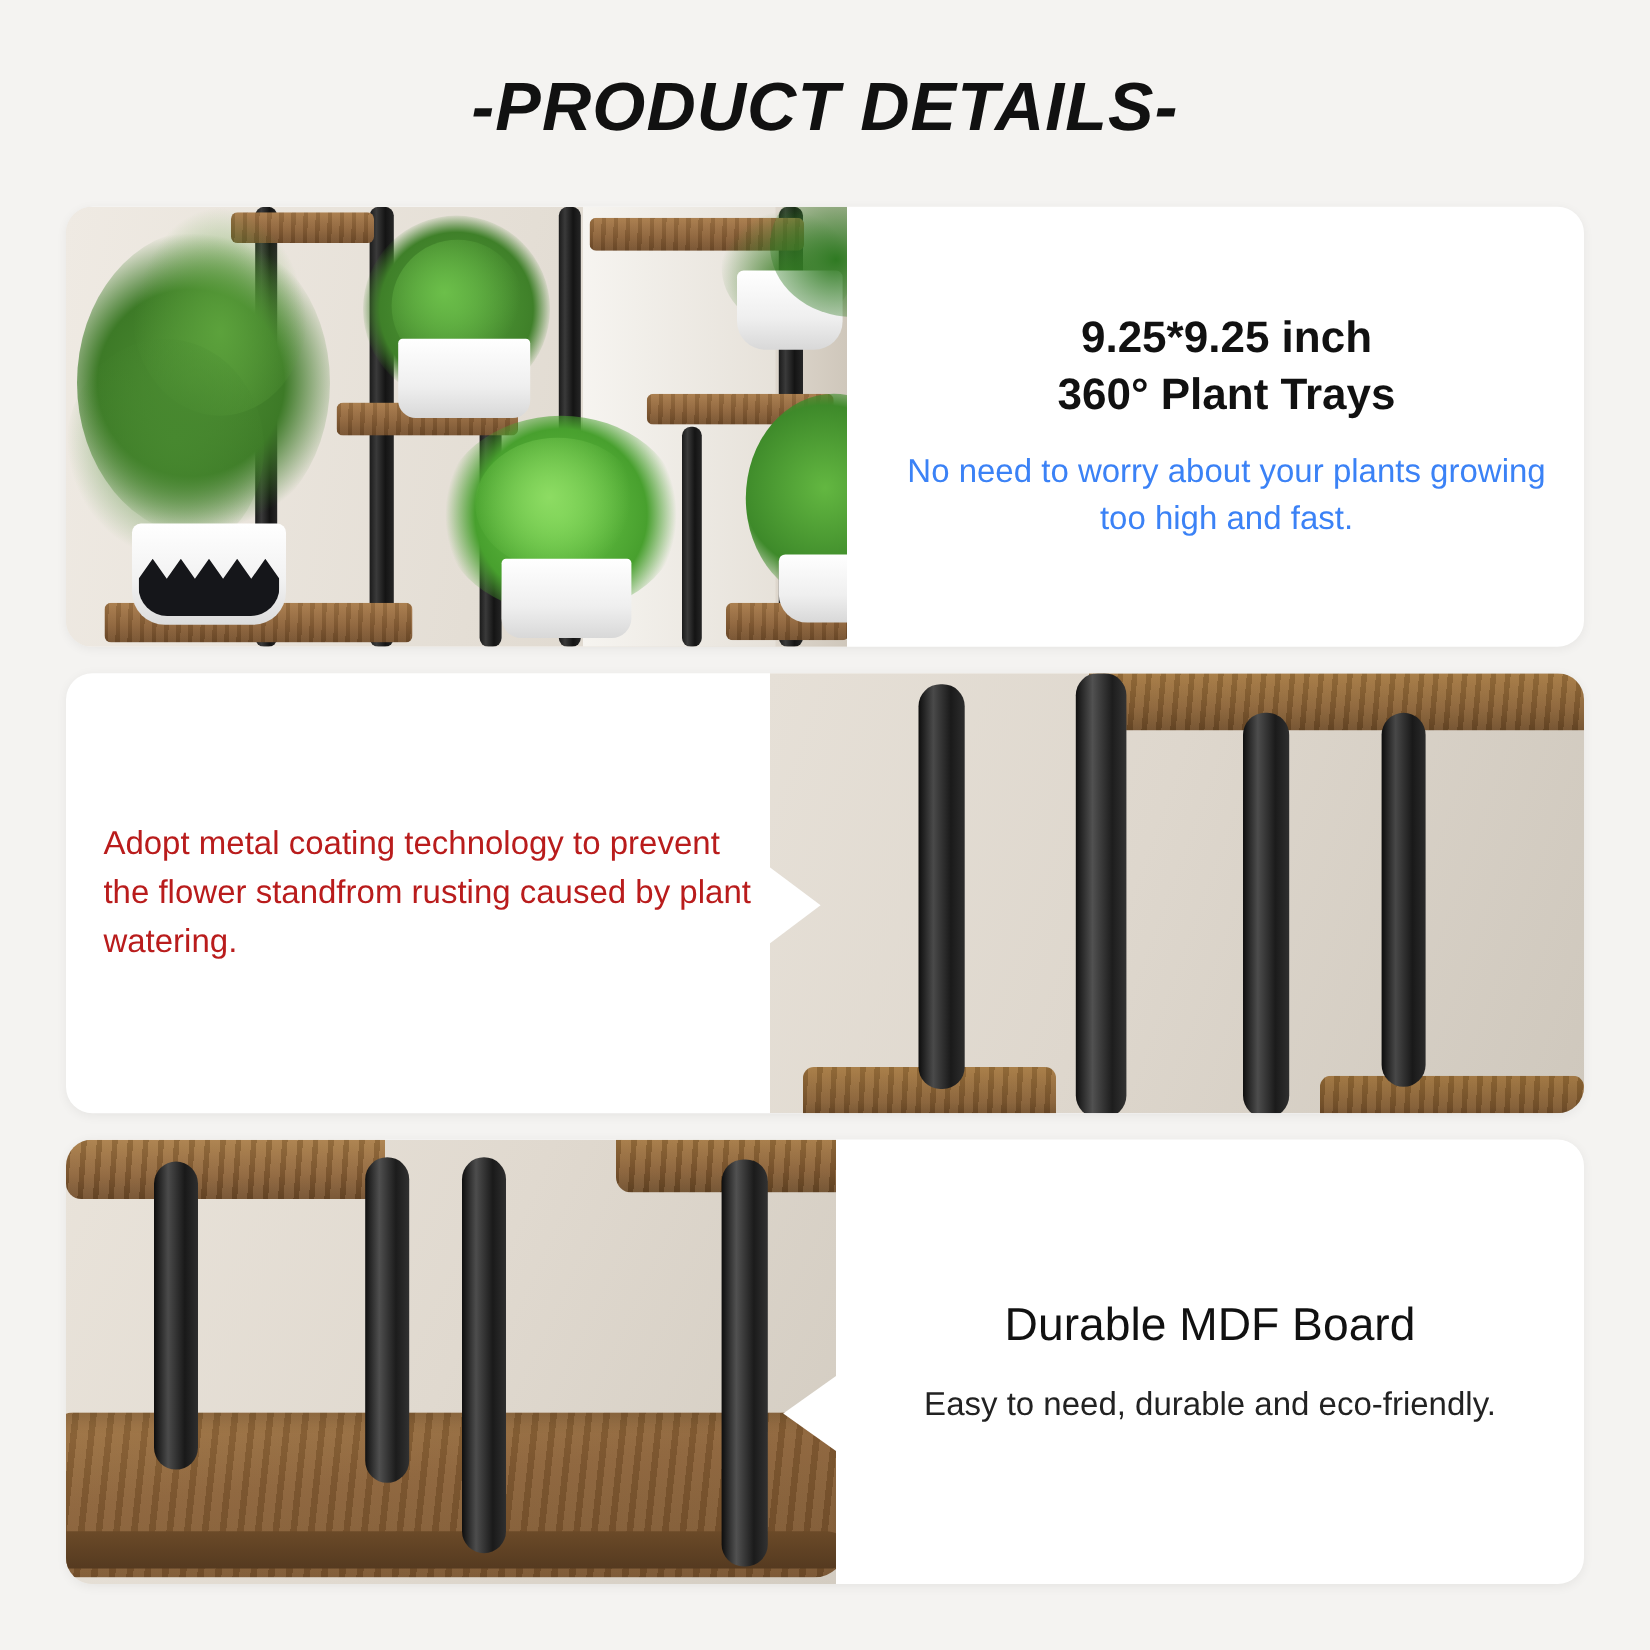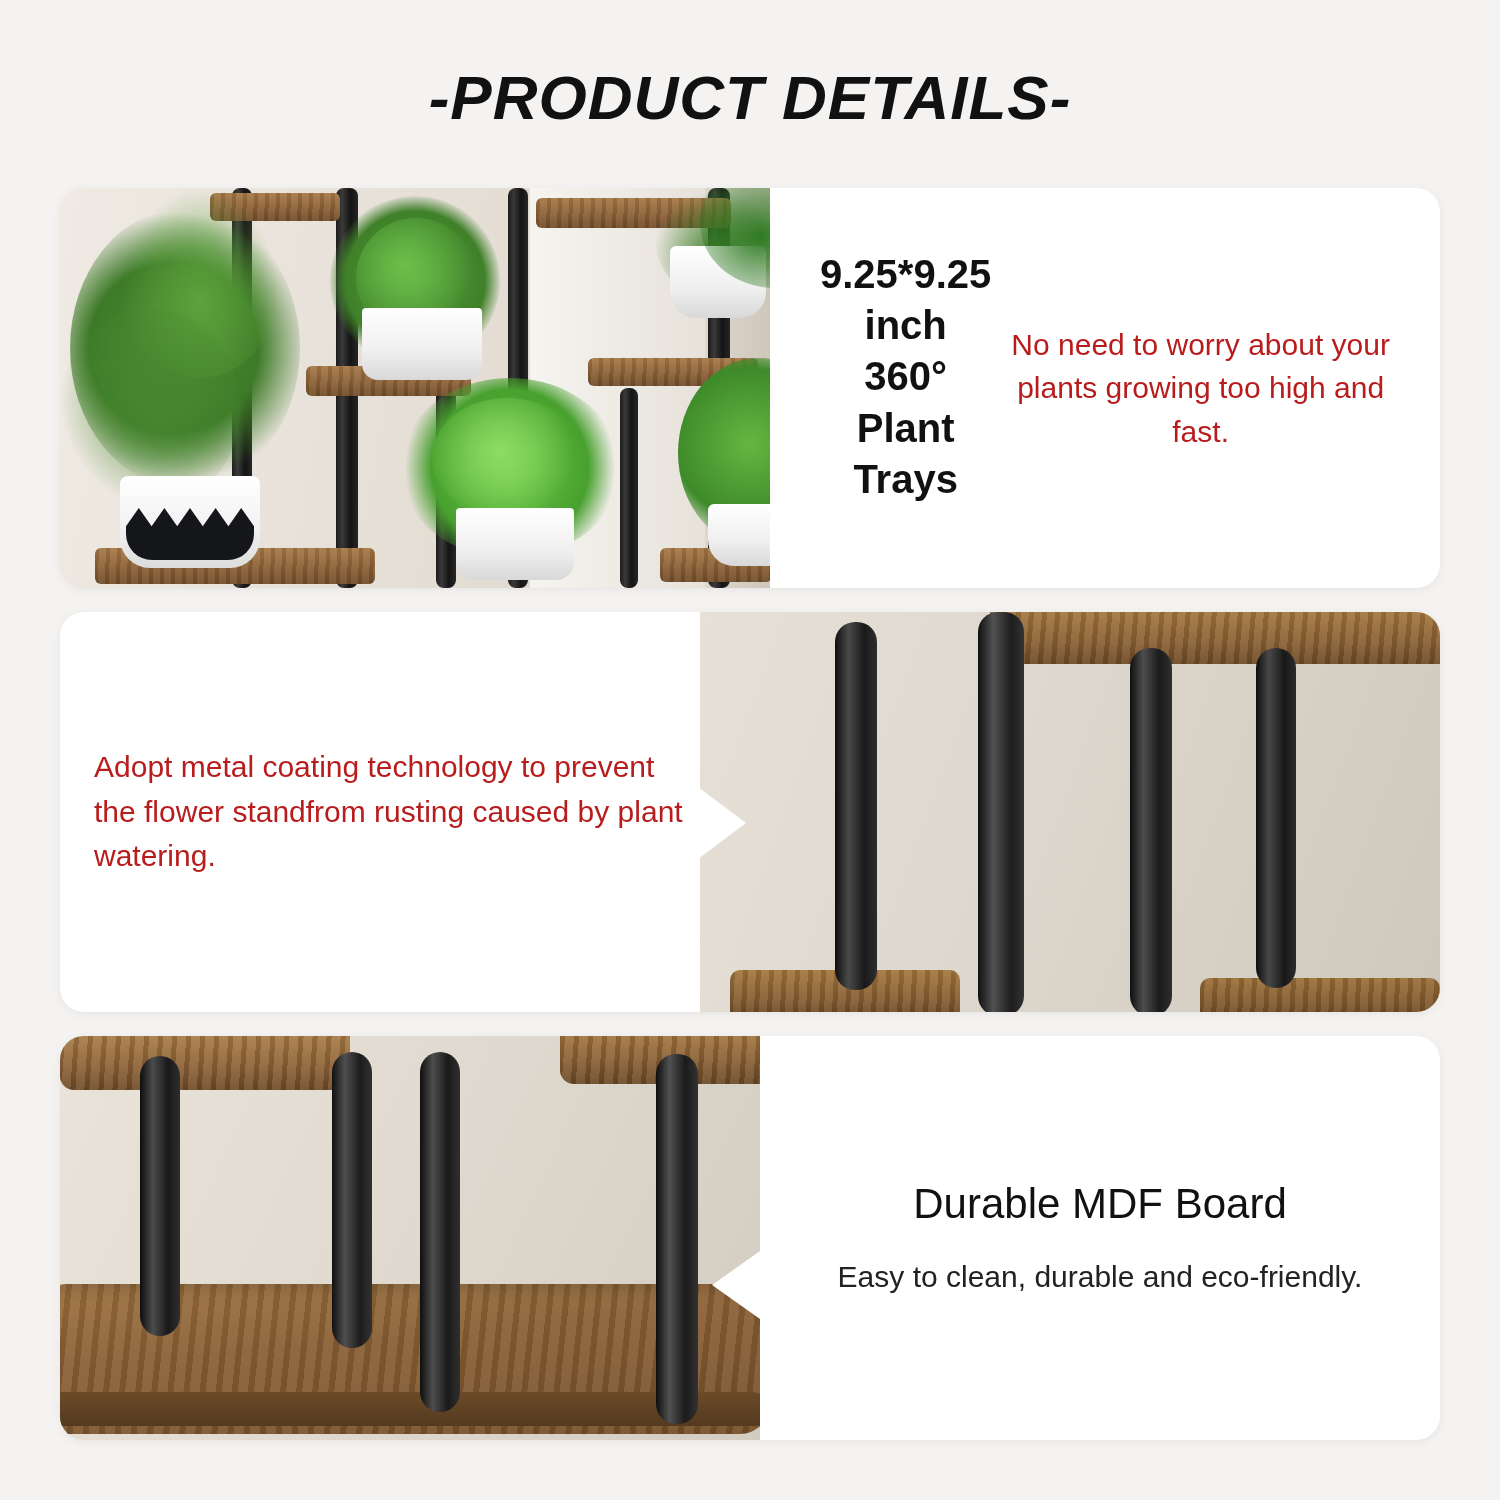--- a/index.html
+++ b/index.html
@@ -59,37 +59,37 @@
     height: 400px;
     overflow: hidden;
   }
   .row1 .txtwrap {
     position: absolute;
     left: 730px;
     top: 0;
     width: 650px;
     height: 400px;
     display: flex;
-    flex-direction: row;
+    flex-direction: column;
     align-items: center;
     justify-content: center;
     padding: 0 30px;
     box-sizing: border-box;
   }
   .head-1 {
     font-size: 40px;
     font-weight: bold;
     color: #111;
     text-align: center;
     line-height: 1.28;
     margin-bottom: 22px;
   }
   .body-1 {
     font-size: 30px;
-    color: #b91c1c;
+    color: #3b82f6;
     text-align: center;
     line-height: 1.45;
   }
 
   
   .row2 {
     left: 60px;
     top: 612px;
     width: 1380px;
     height: 400px;
@@ -341,17 +341,17 @@
         <div class="postpole" style="left:272px;top:16px;width:40px;height:296px;background:linear-gradient(90deg,#101010 0%,#4f4f4f 32%,#1c1c1c 70%,#313131 100%);border-radius:20px;"></div>
         <div class="postpole" style="left:360px;top:16px;width:40px;height:360px;background:linear-gradient(90deg,#0e0e0e 0%,#4d4d4d 32%,#1a1a1a 70%,#2f2f2f 100%);border-radius:20px;"></div>
         <div class="postpole" style="left:596px;top:18px;width:42px;height:370px;background:linear-gradient(90deg,#0d0d0d 0%,#515151 32%,#1b1b1b 70%,#323232 100%);border-radius:20px;"></div>
       </div>
     </div>
 
     <div class="arrow-left"></div>
 
     <div class="txtwrap">
       <div class="head-3">Durable MDF Board</div>
-      <div class="body-3">Easy to clean, durable and eco-friendly.</div>
+      <div class="body-3">Easy to need, durable and eco-friendly.</div>
     </div>
   </div>
 
 </div>
 
 </body></html>

